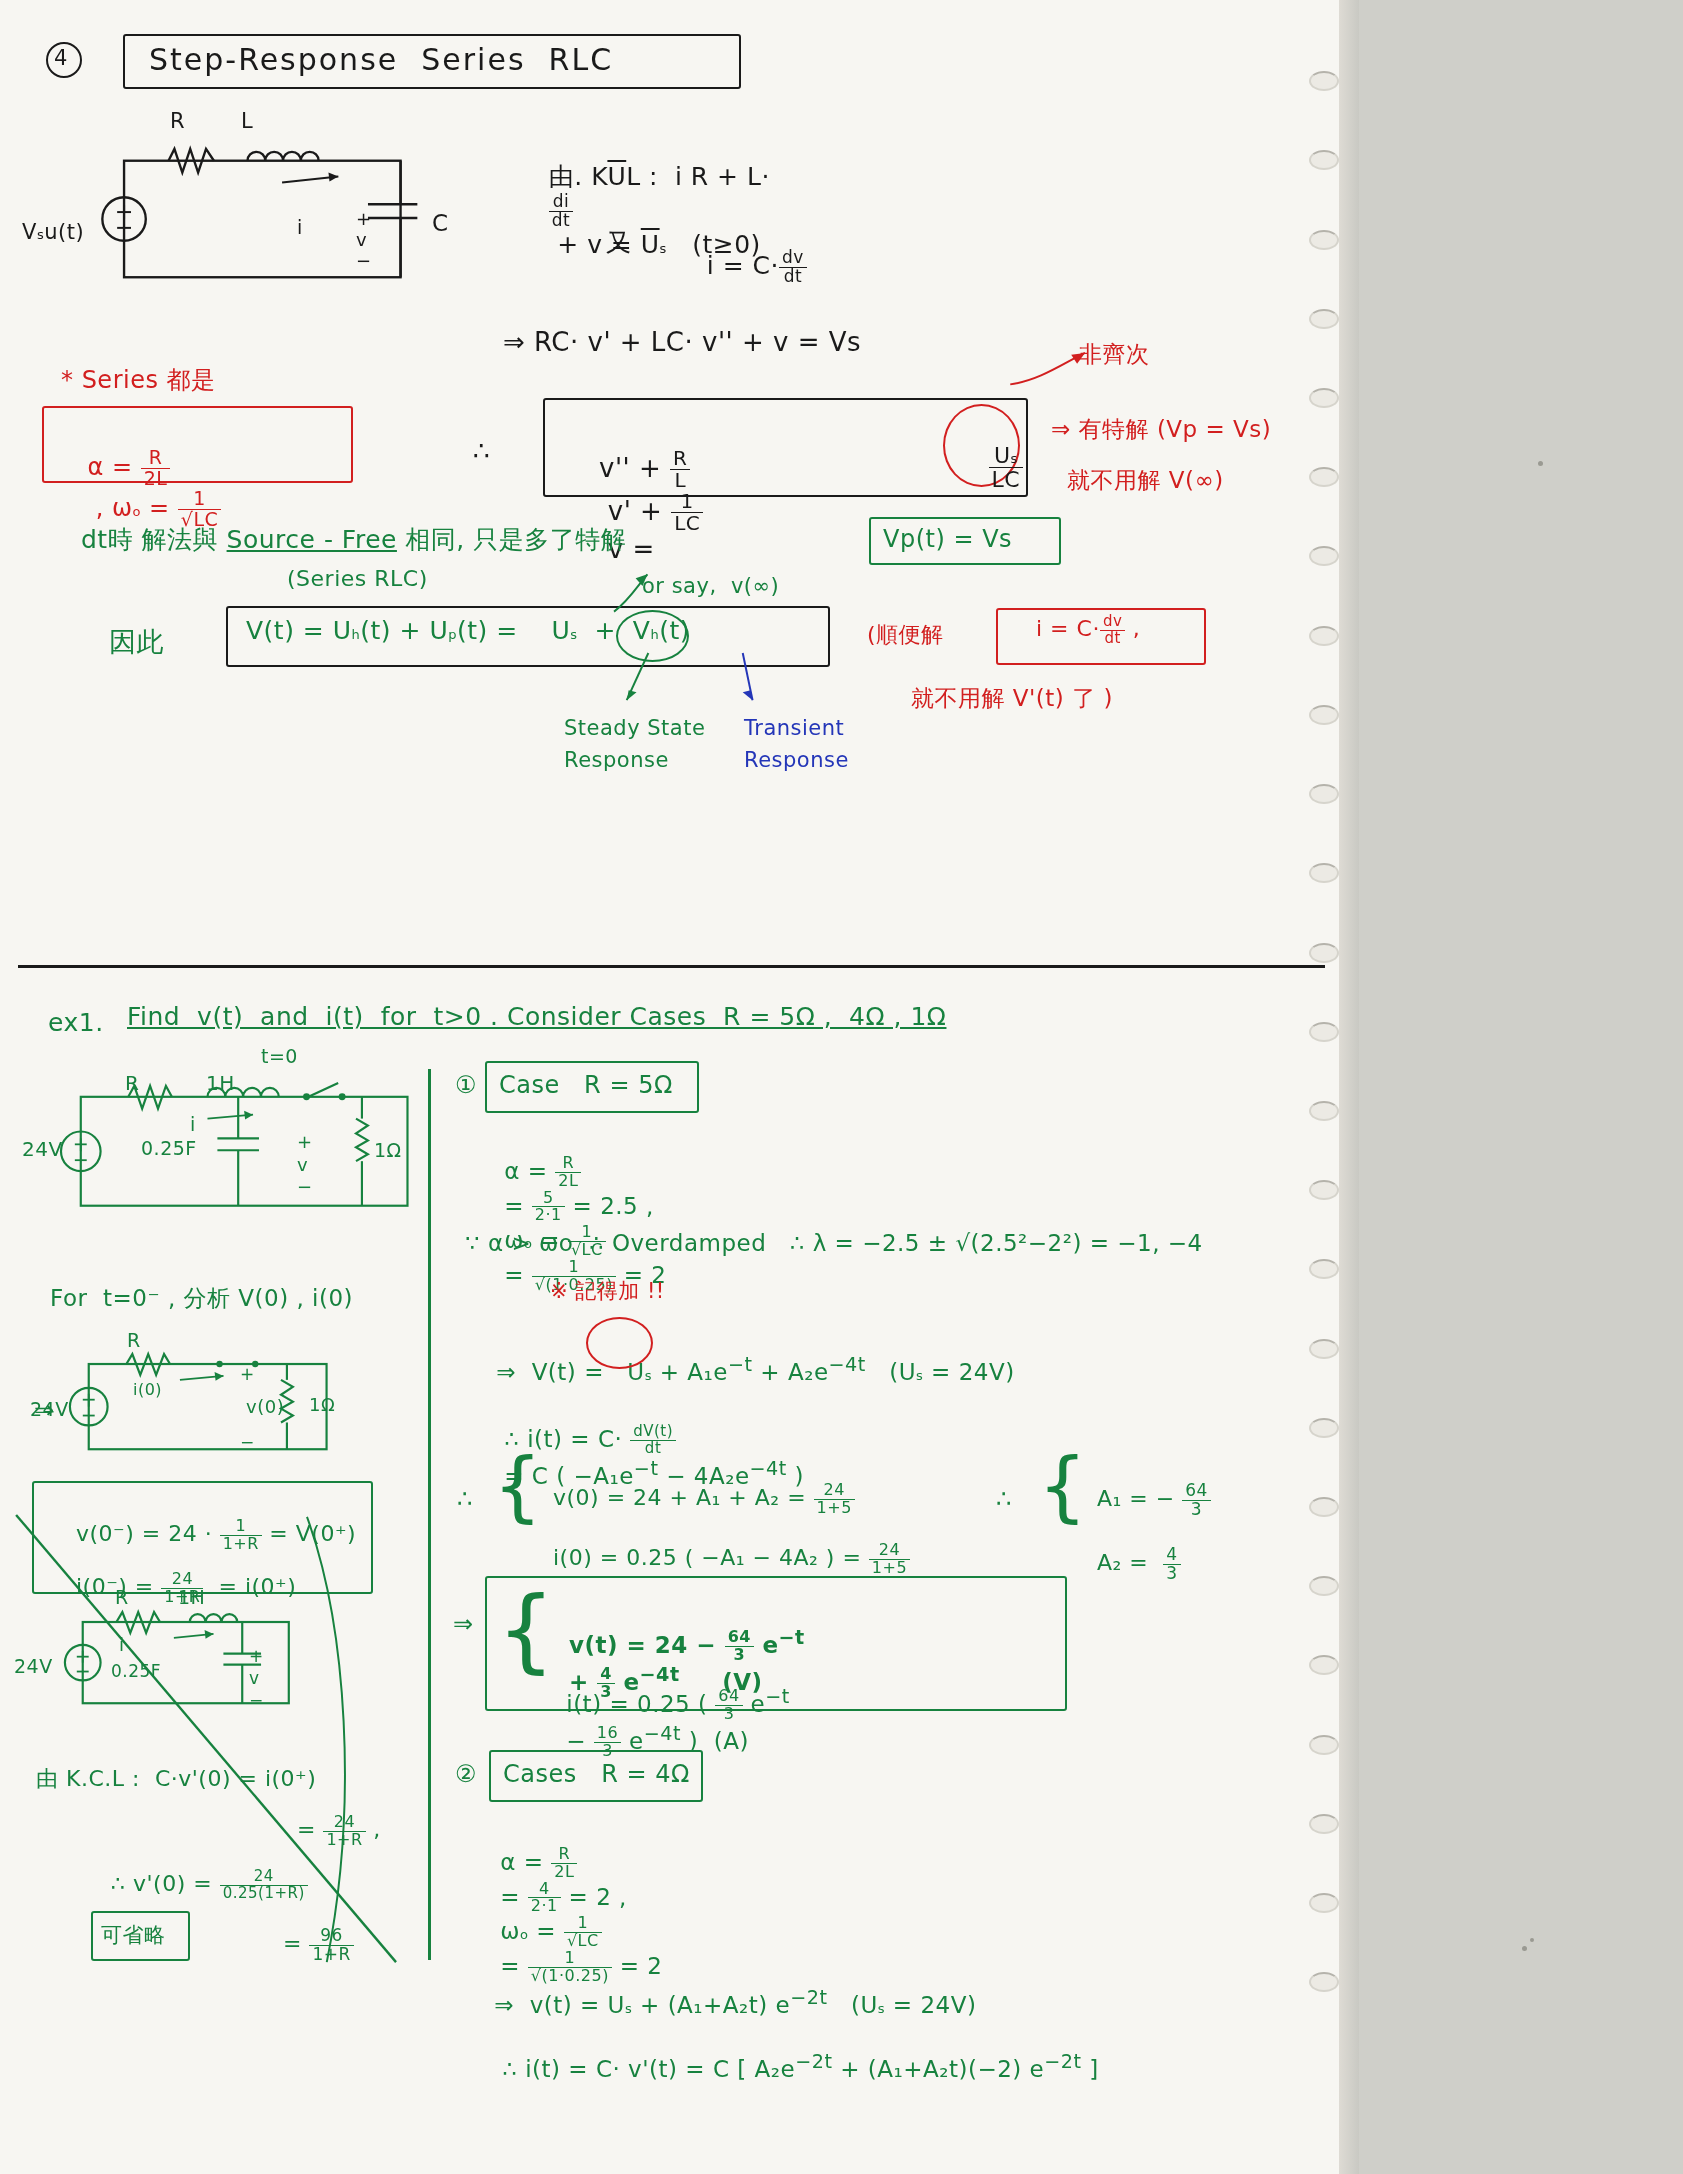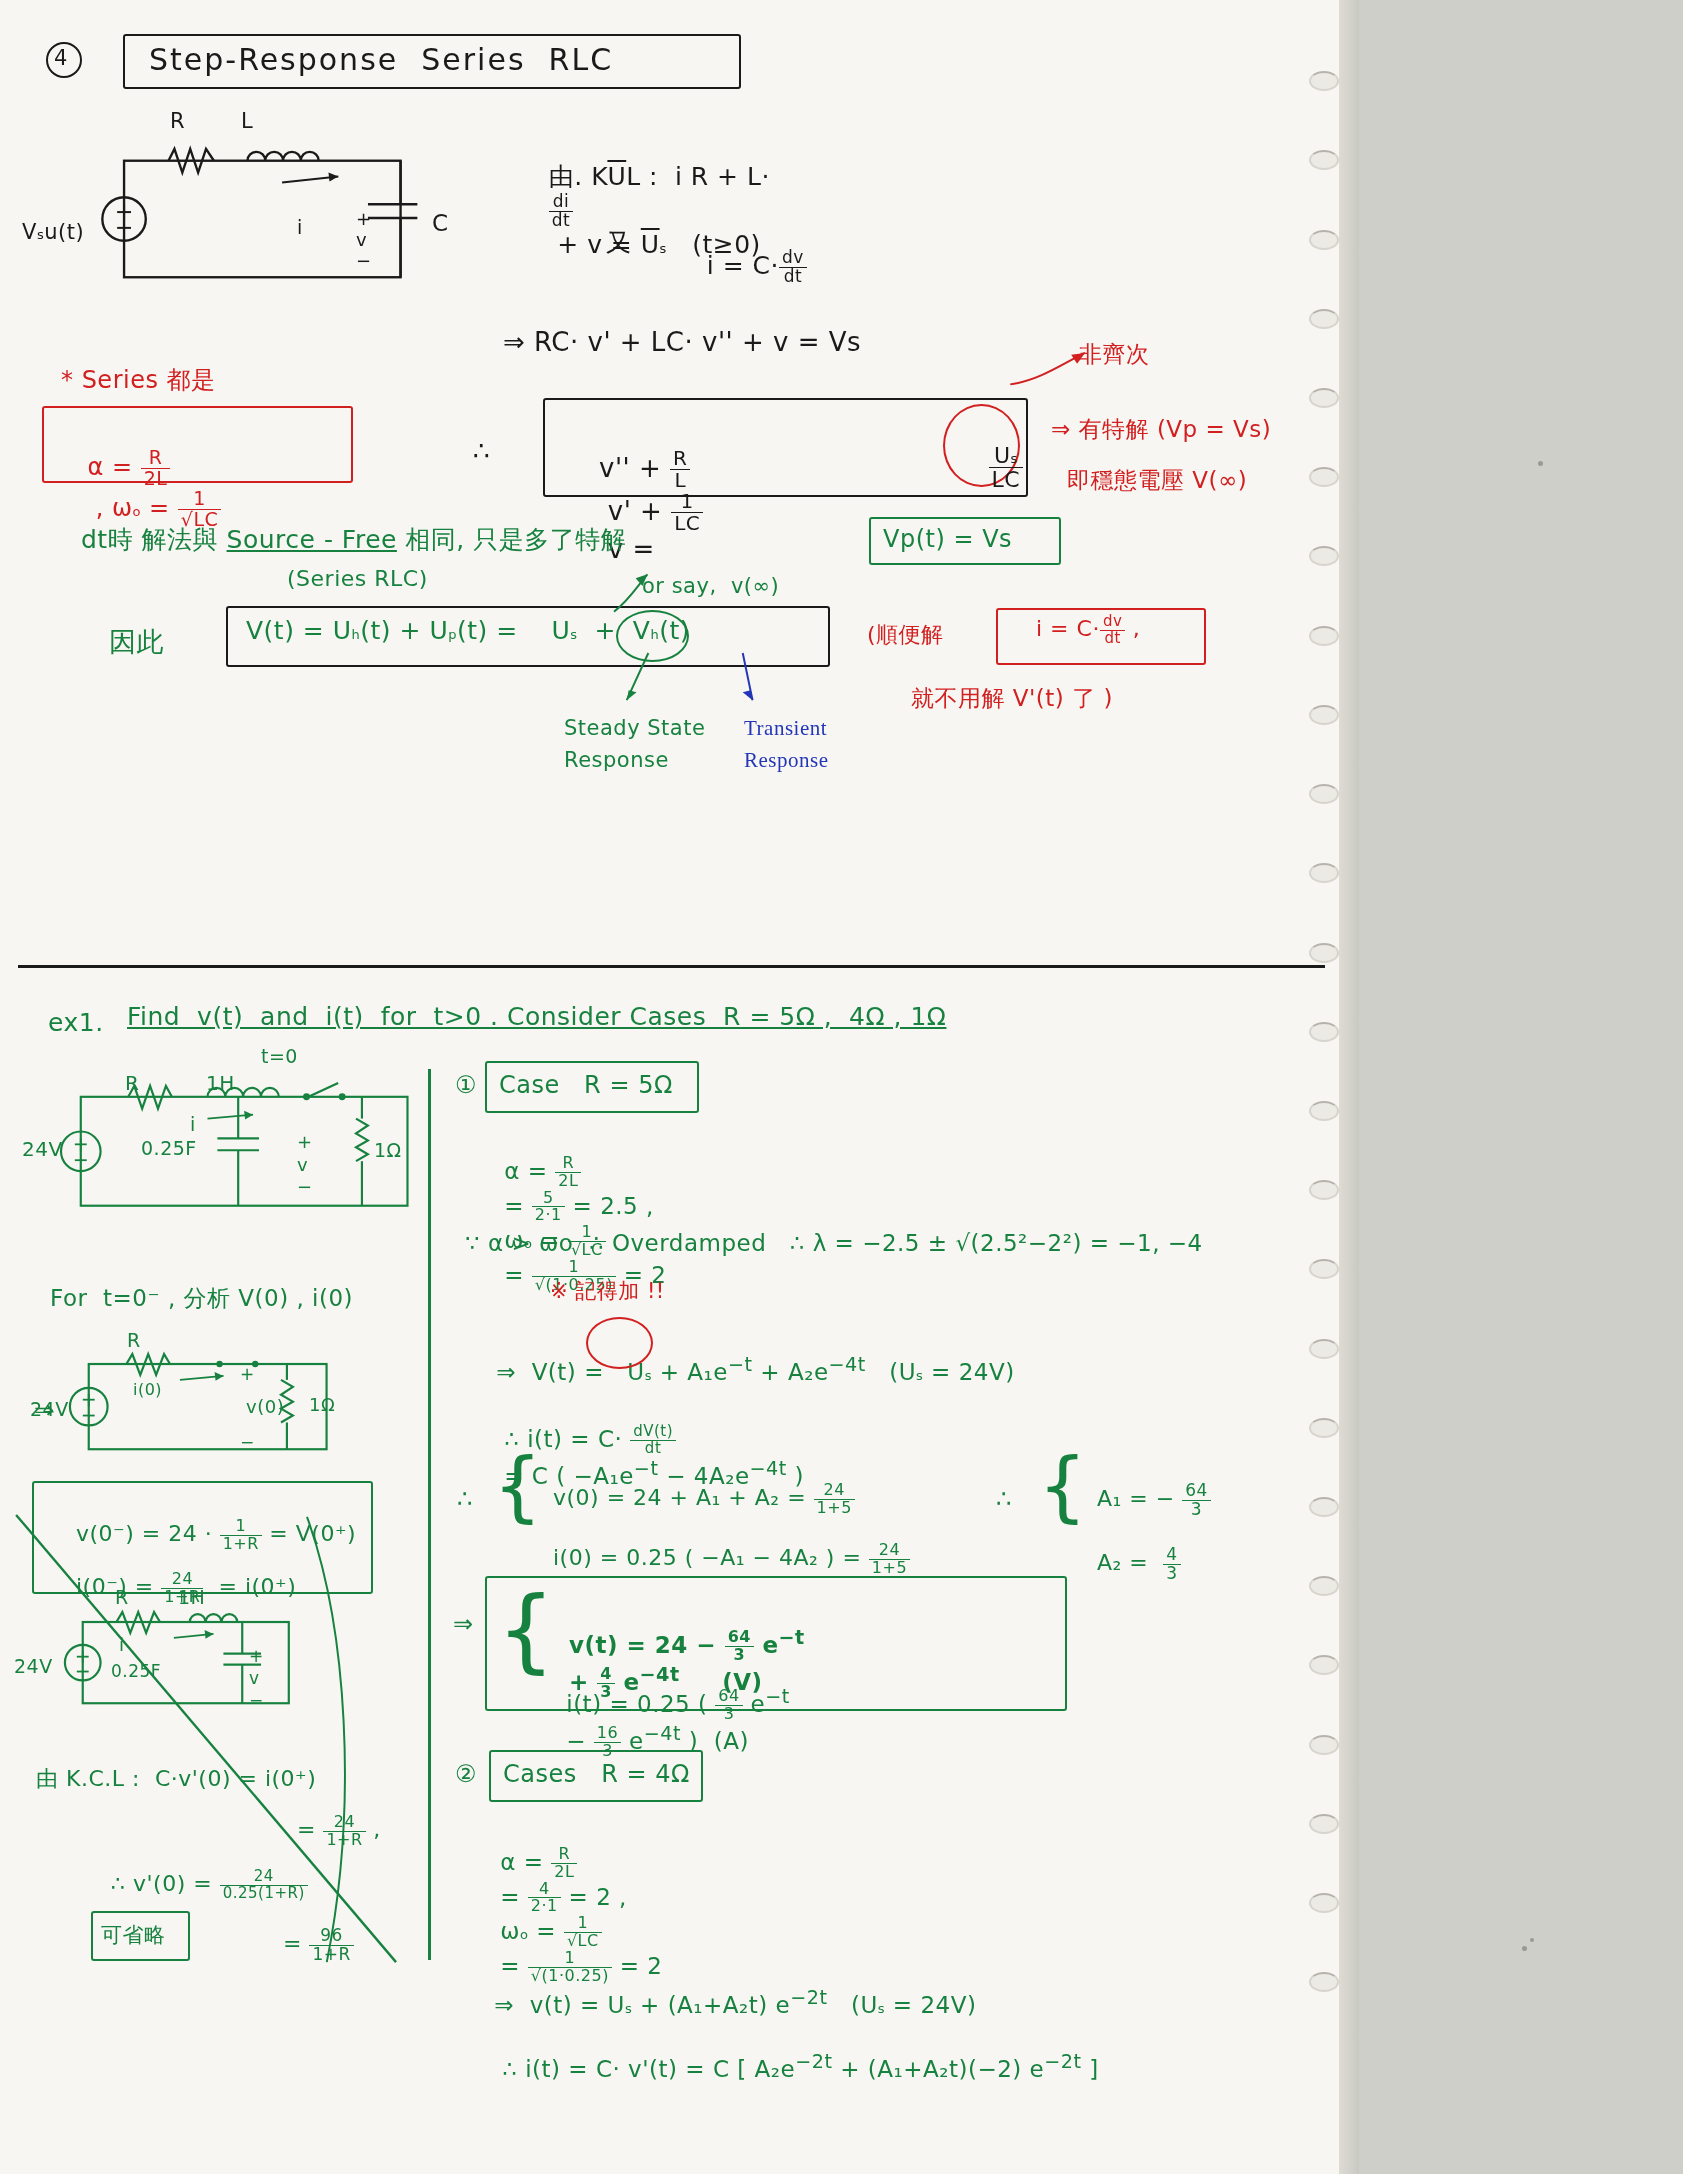--- a/index.html
+++ b/index.html
@@ -151,21 +151,21 @@
   </div>
 
   <div class="ink r hand" style="left:61px;top:364px;font-size:24px;">* Series 都是</div>
   <div class="box r" style="left:42px;top:406px;width:307px;height:73px;"></div>
   <div class="ink r hand" style="left:55px;top:420px;font-size:24px;">
     α = <span class="frac" style="font-size:19px"><span class="num">R</span><span class="den">2L</span></span>
     &nbsp;, ω<span class="sm">o</span> = <span class="frac" style="font-size:19px"><span class="num">1</span><span class="den">√LC</span></span>
   </div>
   <div class="ink r hand" style="left:1079px;top:339px;font-size:23px;">非齊次</div>
   <div class="ink r hand" style="left:1051px;top:414px;font-size:23px;">⇒ 有特解 (Vp = Vs)</div>
-  <div class="ink r hand" style="left:1067px;top:465px;font-size:23px;">即穩態電壓 V(∞)</div>
+  <div class="ink r hand" style="left:1067px;top:465px;font-size:23px;">就不用解 V(∞)</div>
   <svg style="left:1010px;top:347px;width:89px;height:59px;" viewBox="0 0 90 60" width="89" height="59">
     <path d="M0 38 C 30 34 55 16 76 6" fill="none" stroke="#d21f1f" stroke-width="2"></path>
     <polygon points="76,6 62,8 68,17" fill="#d21f1f"></polygon>
   </svg>
 
   <div class="ink g hand" style="left:81px;top:523px;font-size:25px;">dt時 解法與 <span style="text-decoration:underline">Source - Free</span> 相同, 只是多了特解</div>
   <div class="ink g hand" style="left:287px;top:566px;font-size:22px;">(Series RLC)</div>
   <div class="box g" style="left:869px;top:517px;width:188px;height:44px;"></div>
   <div class="ink g hand" style="left:883px;top:525px;font-size:24px;">Vp(t) = Vs</div>
 
@@ -178,21 +178,21 @@
     <path d="M0 46 C 14 36 24 20 34 8" fill="none" stroke="#17823f" stroke-width="2"></path>
     <polygon points="34,8 22,12 29,20" fill="#17823f"></polygon>
   </svg>
 
   <div class="box r" style="left:996px;top:608px;width:206px;height:53px;"></div>
   <div class="ink r hand" style="left:867px;top:620px;font-size:22px;">(順便解</div>
   <div class="ink r hand" style="left:1008px;top:614px;font-size:22px;margin-left:28px;">i = C·<span class="frac" style="font-size:15px"><span class="num">dv</span><span class="den">dt</span></span> ,</div>
   <div class="ink r hand" style="left:911px;top:683px;font-size:23px;">就不用解 V'(t) 了 )</div>
 
   <div class="ink g hand" style="left:552px;top:713px;font-size:21px;line-height:1.5;margin-left:12px;">Steady State<br>Response</div>
-  <div class="ink b hand" style="left:744px;top:713px;font-size:21px;line-height:1.5;font-family:Liberation Serif, serif;">Transient<br>Response</div>
+  <div class="ink b hand" style="left:744px;top:713px;font-size:21px;line-height:1.5;">Transient<br>Response</div>
   <svg style="left:549px;top:653px;width:297px;height:59px;" viewBox="0 0 300 60" width="297" height="59">
     <path d="M100 0 L 78 48" fill="none" stroke="#17823f" stroke-width="2"></path>
     <polygon points="78,48 88,40 80,38" fill="#17823f"></polygon>
     <path d="M196 0 L 206 48" fill="none" stroke="#2436b8" stroke-width="2"></path>
     <polygon points="206,48 196,40 204,38" fill="#2436b8"></polygon>
   </svg>
 
   <div class="rule"></div>
 
   <div class="ink g hand" style="left:48px;top:1008px;font-size:25px;">ex1.</div>

